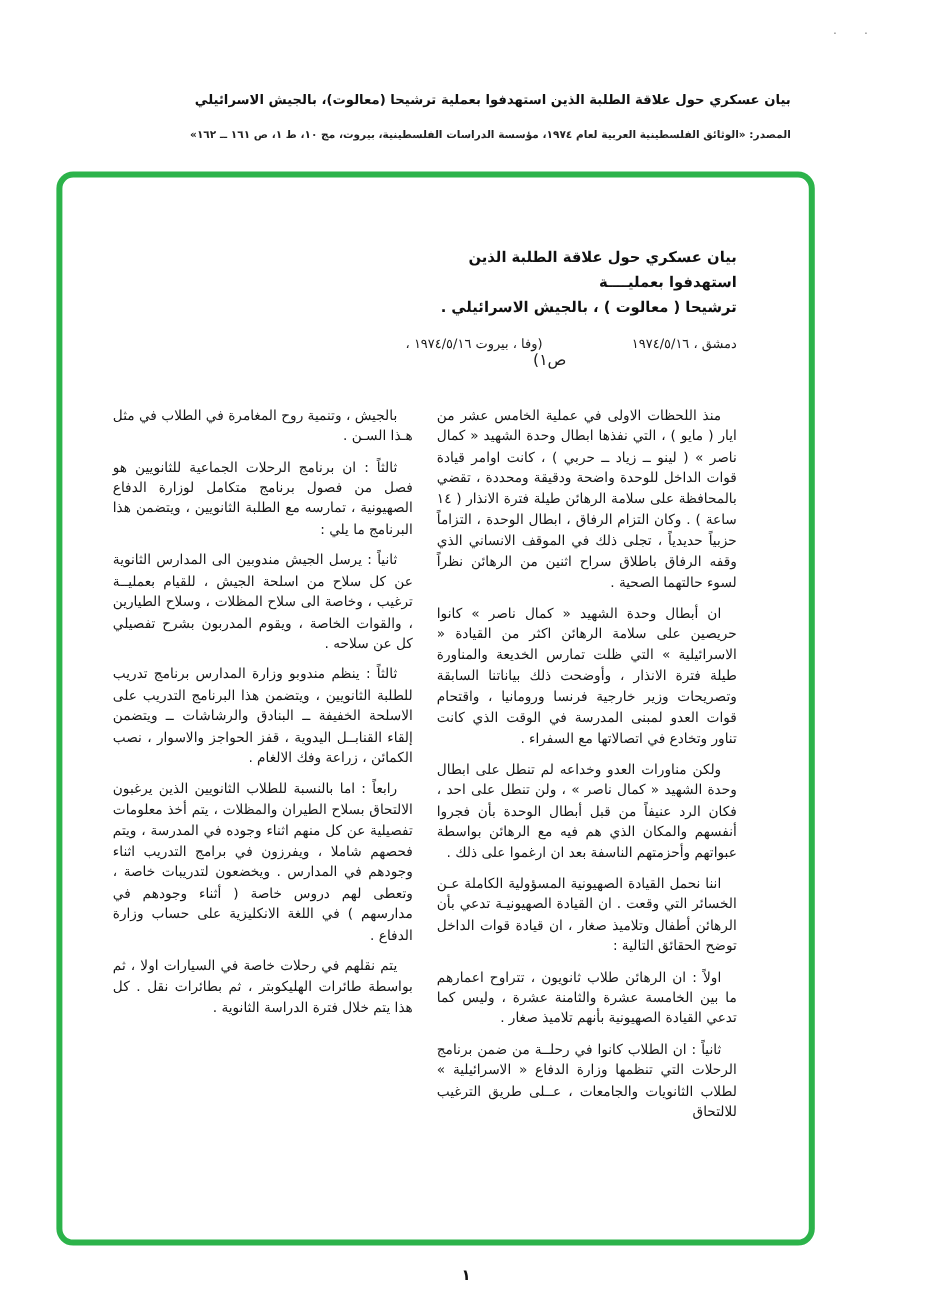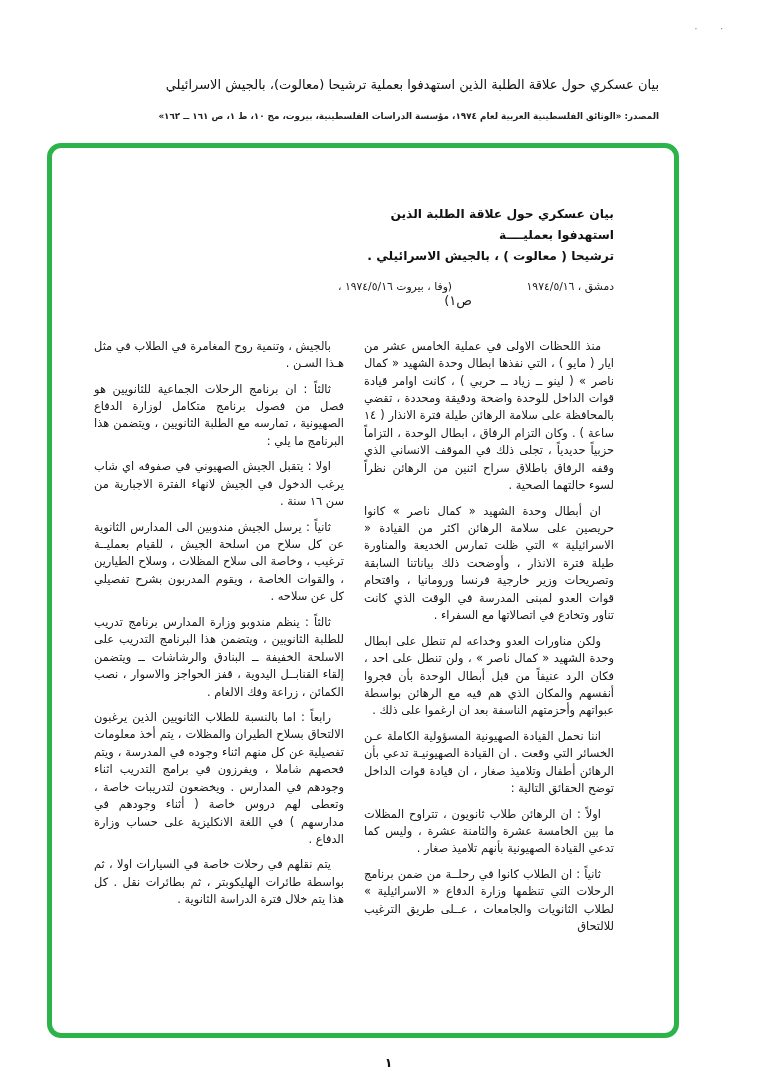--- a/index.html
+++ b/index.html
@@ -15,21 +15,21 @@
   .corner-marks {
     position: absolute; top: 24px; right: 44px;
     font-size: 9px; color: #777; letter-spacing: 10px;
     direction: ltr;
   }
   .page-header {
     position: absolute; top: 76px; right: 118px; left: 110px;
     direction: rtl; text-align: right;
   }
   .page-header .title {
-    font-weight: normal; font-size: 13px; line-height: 1.45;
+    font-weight: bold; font-size: 11px; line-height: 1.45;
     color: #111;
   }
   .page-header .source {
     font-weight: bold; font-size: 8.8px; margin-top: 15px; color: #222;
     line-height: 1.4;
   }
   .green-box {
     position: absolute; top: 143px; left: 47px;
     width: 632px; height: 895px;
     border: 5px solid #2cb34a;
@@ -89,27 +89,26 @@
       </div>
       <div class="dateline-page">ص١)</div>
     </div>
 
     <div class="columns">
       <div class="col">
         <p>منذ اللحظات الاولى في عملية الخامس عشر من ايار ( مايو ) ، التي نفذها ابطال وحدة الشهيد « كمال ناصر » ( لينو ــ زياد ــ حربي ) ، كانت اوامر قيادة قوات الداخل للوحدة واضحة ودقيقة ومحددة ، تقضي بالمحافظة على سلامة الرهائن طيلة فترة الانذار ( ١٤ ساعة ) . وكان التزام الرفاق ، ابطال الوحدة ، التزاماً حزبياً حديدياً ، تجلى ذلك في الموقف الانساني الذي وقفه الرفاق باطلاق سراح اثنين من الرهائن نظراً لسوء حالتهما الصحية .</p>
         <p>ان أبطال وحدة الشهيد « كمال ناصر » كانوا حريصين على سلامة الرهائن اكثر من القيادة « الاسرائيلية » التي ظلت تمارس الخديعة والمناورة طيلة فترة الانذار ، وأوضحت ذلك بياناتنا السابقة وتصريحات وزير خارجية فرنسا ورومانيا ، واقتحام قوات العدو لمبنى المدرسة في الوقت الذي كانت تناور وتخادع في اتصالاتها مع السفراء .</p>
         <p>ولكن مناورات العدو وخداعه لم تنطل على ابطال وحدة الشهيد « كمال ناصر » ، ولن تنطل على احد ، فكان الرد عنيفاً من قبل أبطال الوحدة بأن فجروا أنفسهم والمكان الذي هم فيه مع الرهائن بواسطة عبواتهم وأحزمتهم الناسفة بعد ان ارغموا على ذلك .</p>
         <p>اننا نحمل القيادة الصهيونية المسؤولية الكاملة عـن الخسائر التي وقعت . ان القيادة الصهيونيـة تدعي بأن الرهائن أطفال وتلاميذ صغار ، ان قيادة قوات الداخل توضح الحقائق التالية :</p>
-        <p>اولاً : ان الرهائن طلاب ثانويون ، تتراوح المظلات ما بين الخامسة عشرة والثامنة عشرة ، وليس كما تدعي القيادة الصهيونية بأنهم تلاميذ صغار .</p>
+        <p>اولاً : ان الرهائن طلاب ثانويون ، تتراوح اعمارهم ما بين الخامسة عشرة والثامنة عشرة ، وليس كما تدعي القيادة الصهيونية بأنهم تلاميذ صغار .</p>
         <p>ثانياً : ان الطلاب كانوا في رحلــة من ضمن برنامج الرحلات التي تنظمها وزارة الدفاع « الاسرائيلية » لطلاب الثانويات والجامعات ، عــلى طريق الترغيب للالتحاق</p>
       </div>
       <div class="col">
         <p>بالجيش ، وتنمية روح المغامرة في الطلاب في مثل هـذا السـن .</p>
         <p>ثالثاً : ان برنامج الرحلات الجماعية للثانويين هو فصل من فصول برنامج متكامل لوزارة الدفاع الصهيونية ، تمارسه مع الطلبة الثانويين ، ويتضمن هذا البرنامج ما يلي :</p>
-        <p>اولا : يتقبل الجيش الصهيوني في صفوفه اي شاب يرغب الدخول في الجيش لانهاء الفترة الاجبارية من سن ١٦ سنة .</p>
         <p>ثانياً : يرسل الجيش مندوبين الى المدارس الثانوية عن كل سلاح من اسلحة الجيش ، للقيام بعمليــة ترغيب ، وخاصة الى سلاح المظلات ، وسلاح الطيارين ، والقوات الخاصة ، ويقوم المدربون بشرح تفصيلي كل عن سلاحه .</p>
         <p>ثالثاً : ينظم مندوبو وزارة المدارس برنامج تدريب للطلبة الثانويين ، ويتضمن هذا البرنامج التدريب على الاسلحة الخفيفة ــ البنادق والرشاشات ــ ويتضمن إلقاء القنابــل اليدوية ، قفز الحواجز والاسوار ، نصب الكمائن ، زراعة وفك الالغام .</p>
         <p>رابعاً : اما بالنسبة للطلاب الثانويين الذين يرغبون الالتحاق بسلاح الطيران والمظلات ، يتم أخذ معلومات تفصيلية عن كل منهم اثناء وجوده في المدرسة ، ويتم فحصهم شاملا ، ويفرزون في برامج التدريب اثناء وجودهم في المدارس . ويخضعون لتدريبات خاصة ، وتعطى لهم دروس خاصة ( أثناء وجودهم في مدارسهم ) في اللغة الانكليزية على حساب وزارة الدفاع .</p>
         <p>يتم نقلهم في رحلات خاصة في السيارات اولا ، ثم بواسطة طائرات الهليكوبتر ، ثم بطائرات نقل . كل هذا يتم خلال فترة الدراسة الثانوية .</p>
       </div>
     </div>
 
   </div>
 </section>
 

